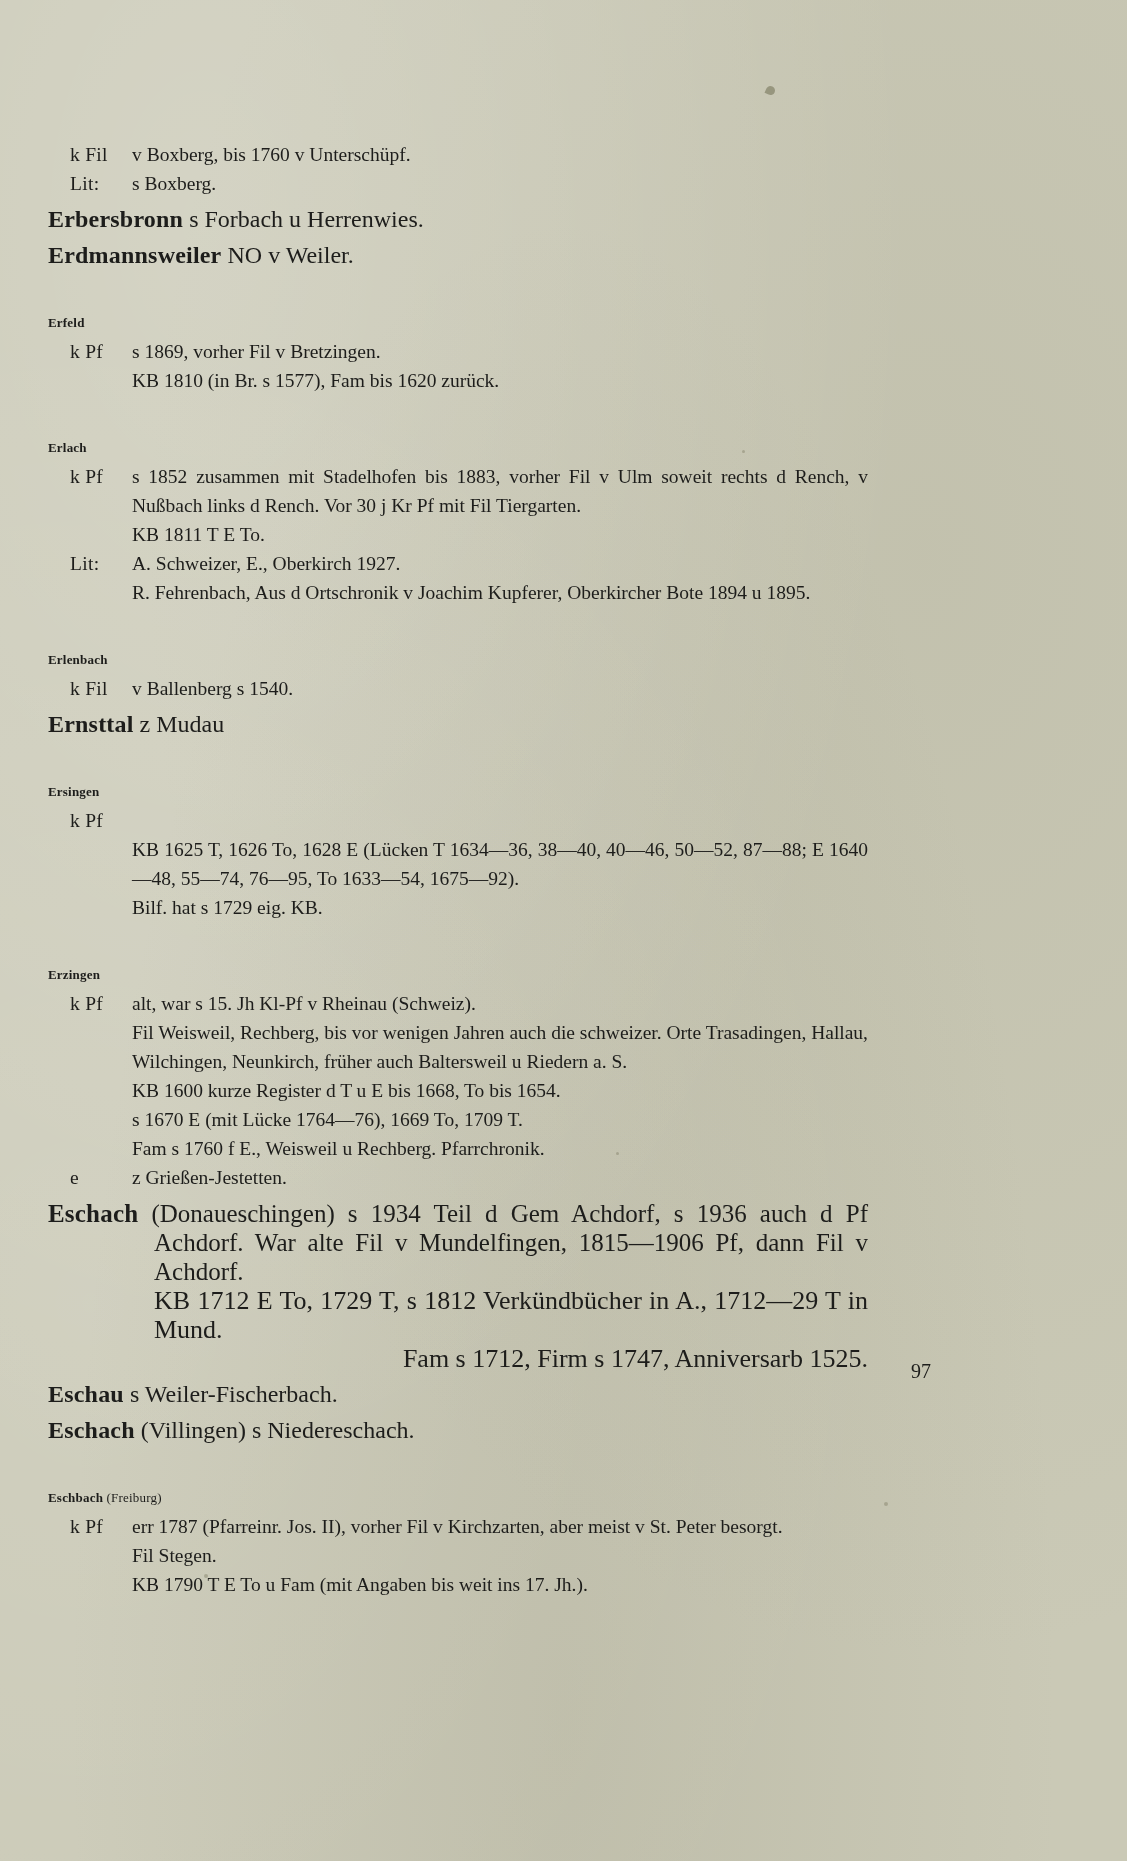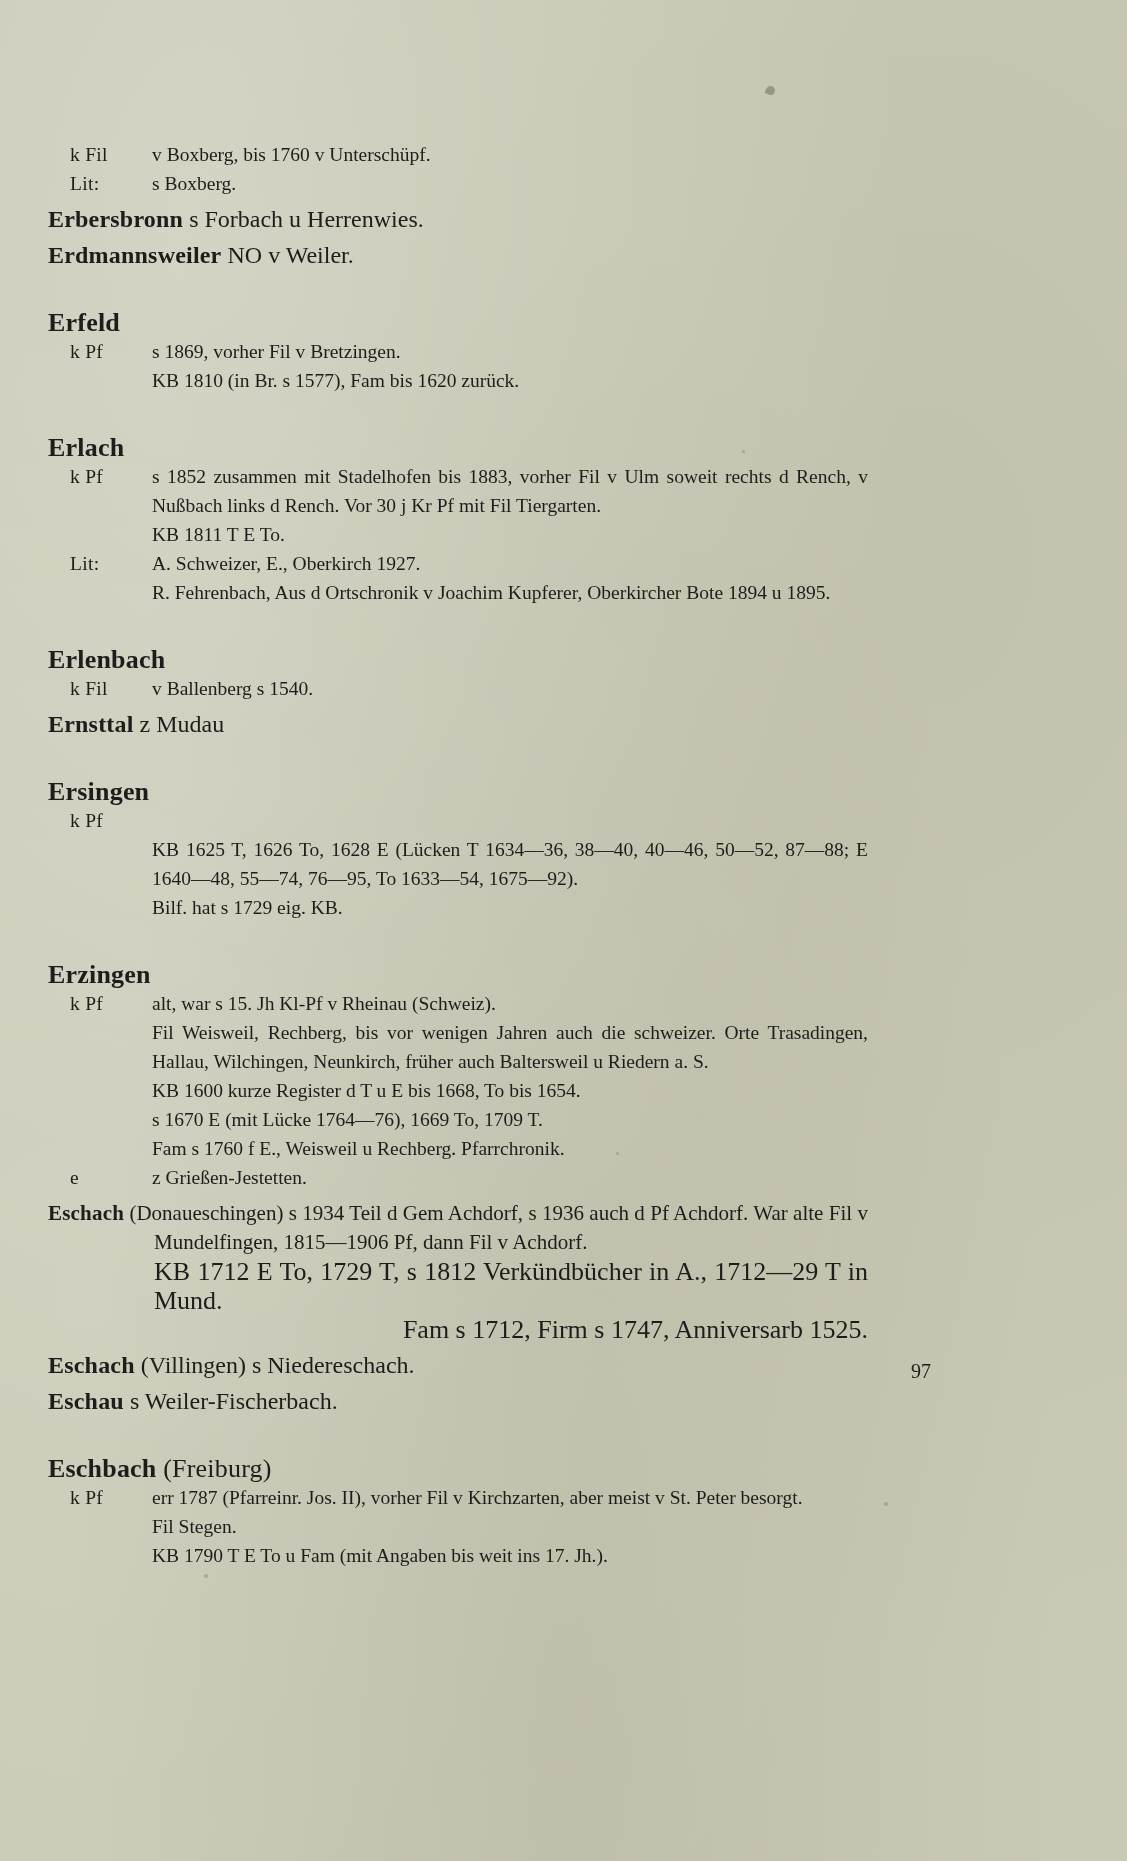--- a/index.html
+++ b/index.html
@@ -43,58 +43,57 @@
 
   
   .entry {
     margin-bottom: 7px;
   }
   .line {
     display: flex;
     align-items: baseline;
     font-size: 19.5px;
     line-height: 29px;
-    gap: 20px;
   }
   .tag {
     flex: 0 0 auto;
     width: 84px;
     padding-left: 22px;
     box-sizing: border-box;
     letter-spacing: .3px;
   }
   .body {
     flex: 1 1 auto;
     text-align: justify;
     text-justify: inter-word;
   }
   .body.nojust { text-align: left; }
   .head {
-    font-size: 26px;
+    font-size: 13px;
     line-height: 29px;
     font-weight: bold;
     letter-spacing: .2px;
     margin-top: 38px;
   }
   .head .plain { font-weight: normal; }
   .inline-entry {
     font-size: 24px;
     line-height: 29px;
     text-indent: 0;
   }
   .inline-entry .nm { font-weight: bold; letter-spacing: .2px; }
   .cont {
     font-size: 26px;
     line-height: 29px;
     padding-left: 106px;
     text-align: justify;
   }
   .cont.nojust { text-align: right; }
   .hangname {
-    font-size: 21px;
+    font-size: 25px;
     line-height: 29px;
     padding-left: 106px;
     text-indent: -106px;
     text-align: justify;
   }
   .hangname .nm { font-weight: bold; letter-spacing: .2px; }
   .pageno {
     position: absolute;
     right: 196px;
     bottom: 478px;
@@ -235,25 +234,25 @@
 
     <div class="entry">
       <div class="hangname">
         <span class="nm">Eschach</span><span> (Donaueschingen) s 1934 Teil d Gem Achdorf, s 1936 auch d Pf Achdorf. War alte Fil v Mundelfingen, 1815—1906 Pf, dann Fil v Achdorf.</span>
       </div>
       <div class="cont">KB 1712 E To, 1729 T, s 1812 Verkündbücher in A., 1712—29 T in Mund.</div>
       <div class="cont nojust">Fam s 1712, Firm s 1747, Anniversarb 1525.</div>
     </div>
 
     <div class="entry inline-entry">
+      <span class="nm">Eschau</span><span> s Weiler-Fischerbach.</span>
+    </div>
+
+    <div class="entry inline-entry">
       <span class="nm">Eschach</span><span> (Villingen) s Niedereschach.</span>
-    </div>
-
-    <div class="entry inline-entry">
-      <span class="nm">Eschau</span><span> s Weiler-Fischerbach.</span>
     </div>
 
     <div class="entry">
       <div class="head">
         <span>Eschbach</span><span class="plain"> (Freiburg)</span>
       </div>
       <div class="line">
         <span class="tag">k Pf</span>
         <span class="body">err 1787 (Pfarreinr. Jos. II), vorher Fil v Kirchzarten, aber meist v St. Peter besorgt.</span>
       </div>

